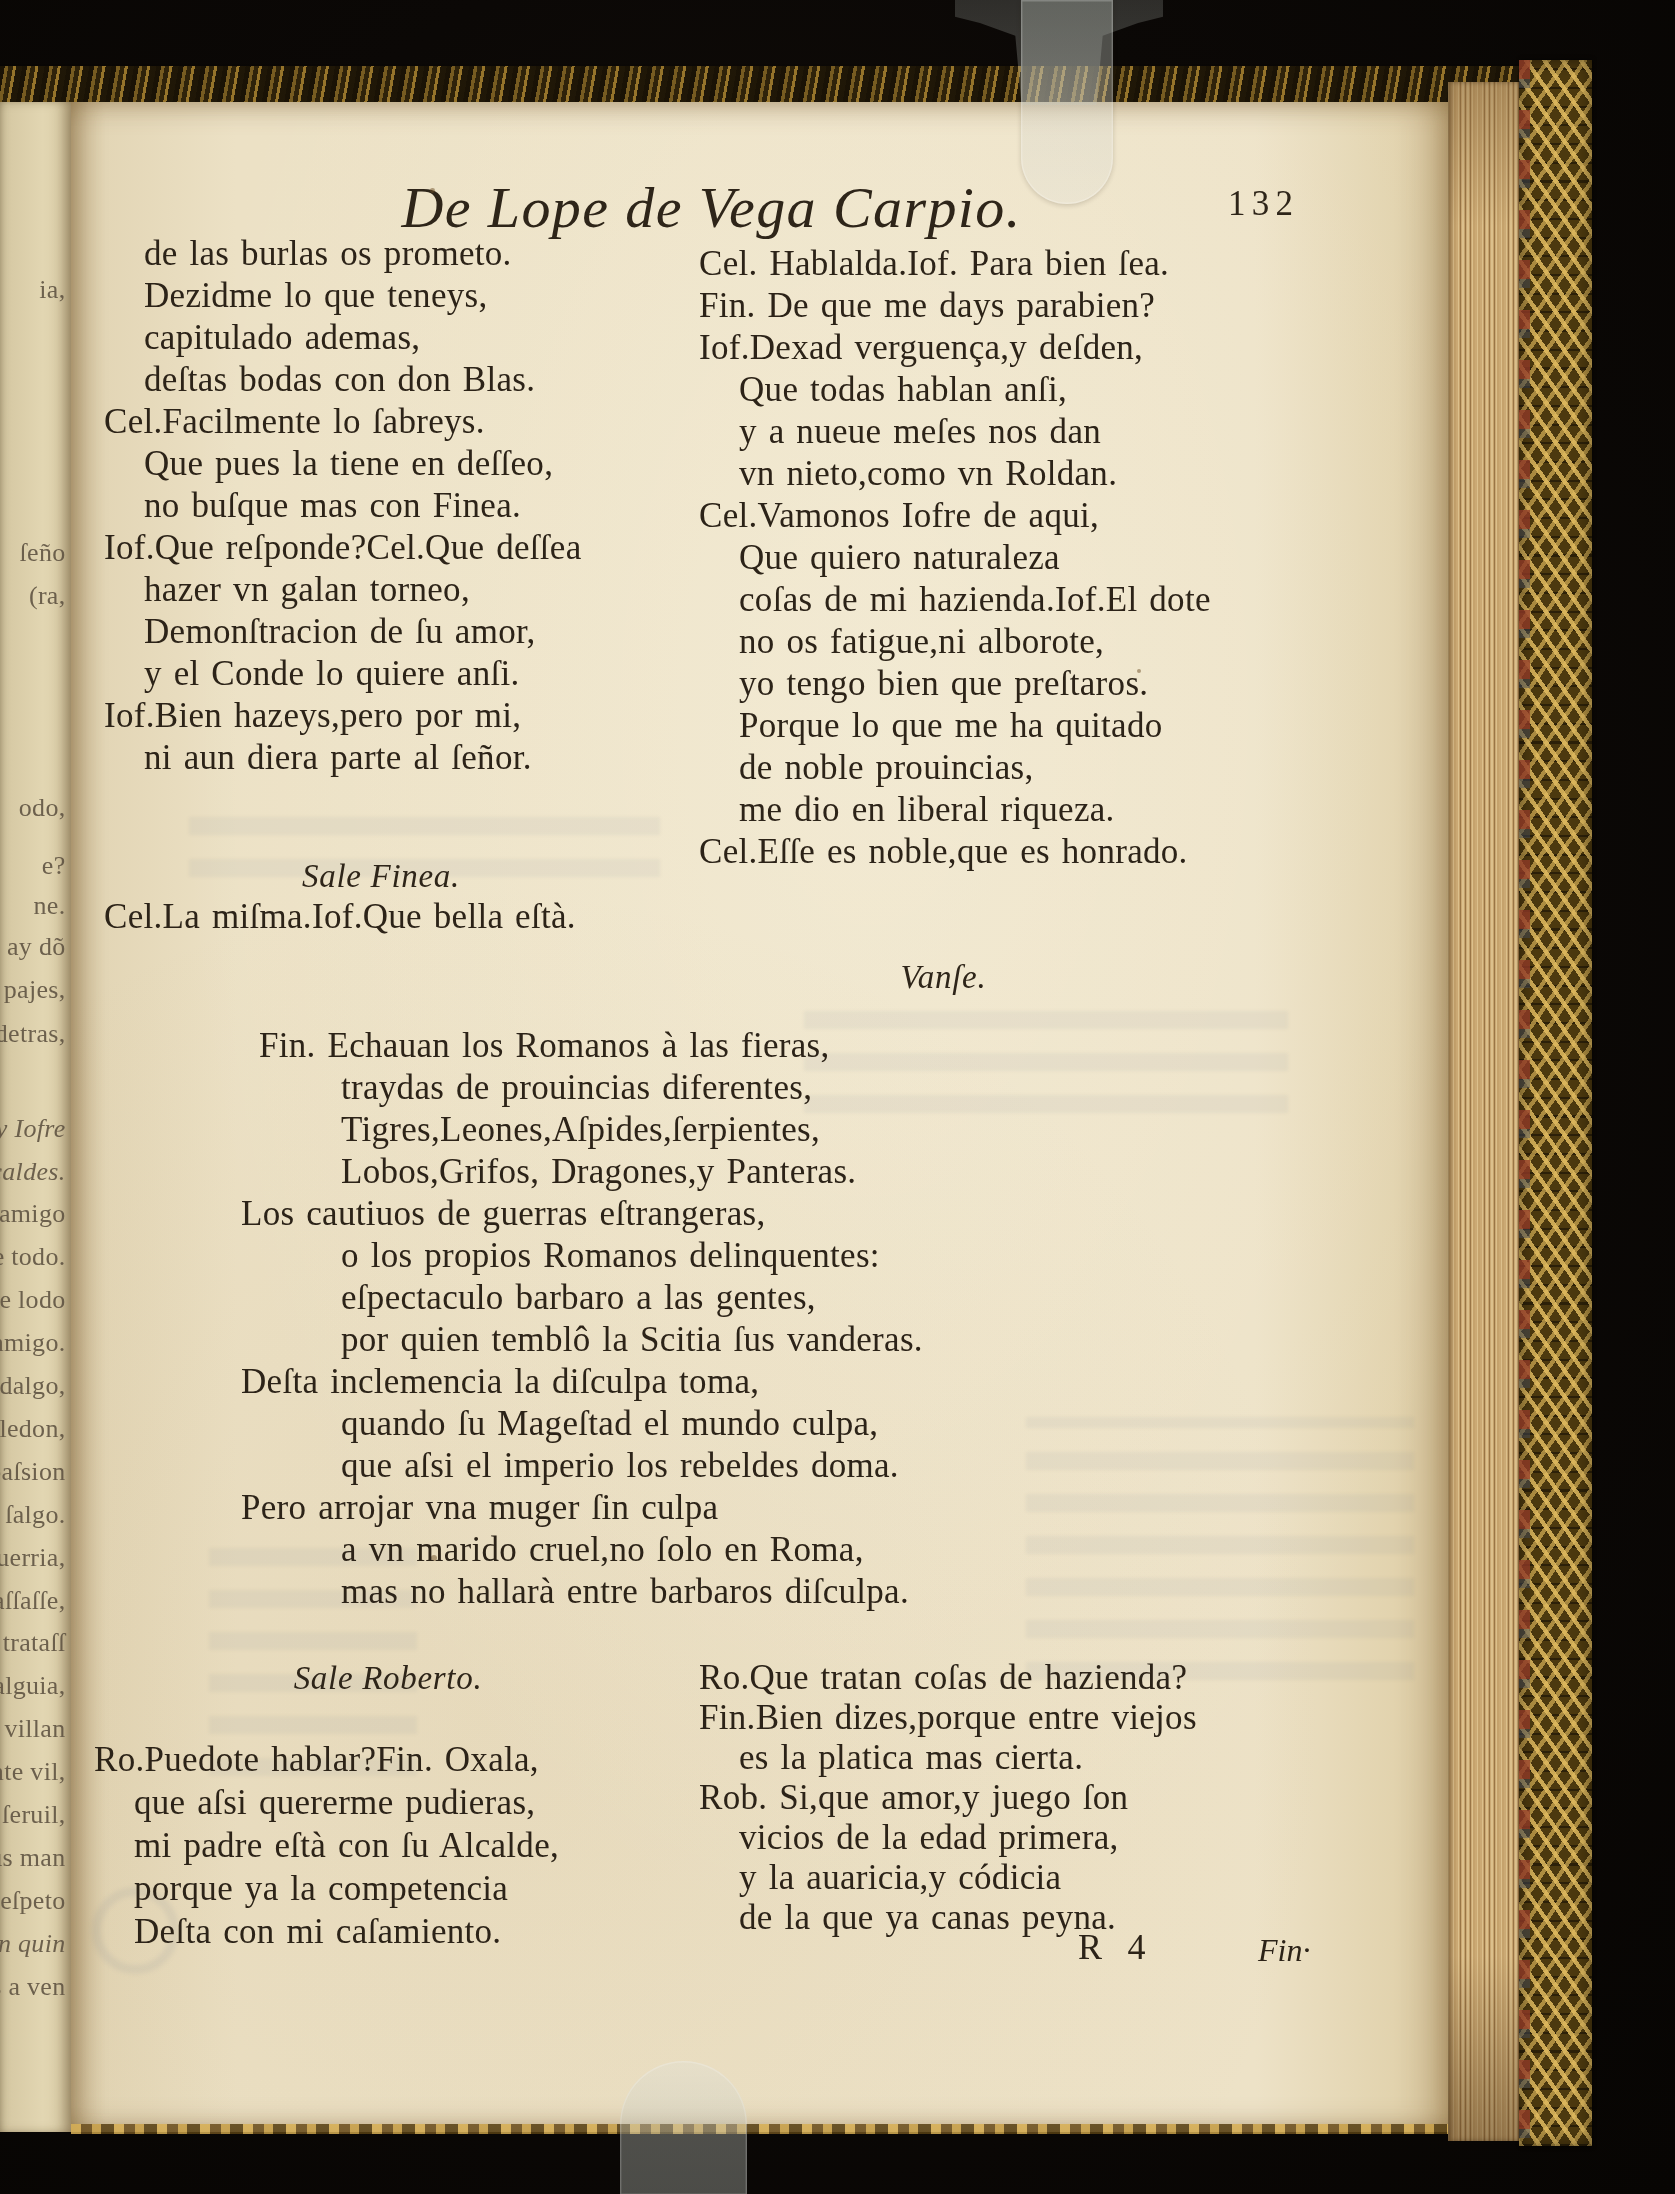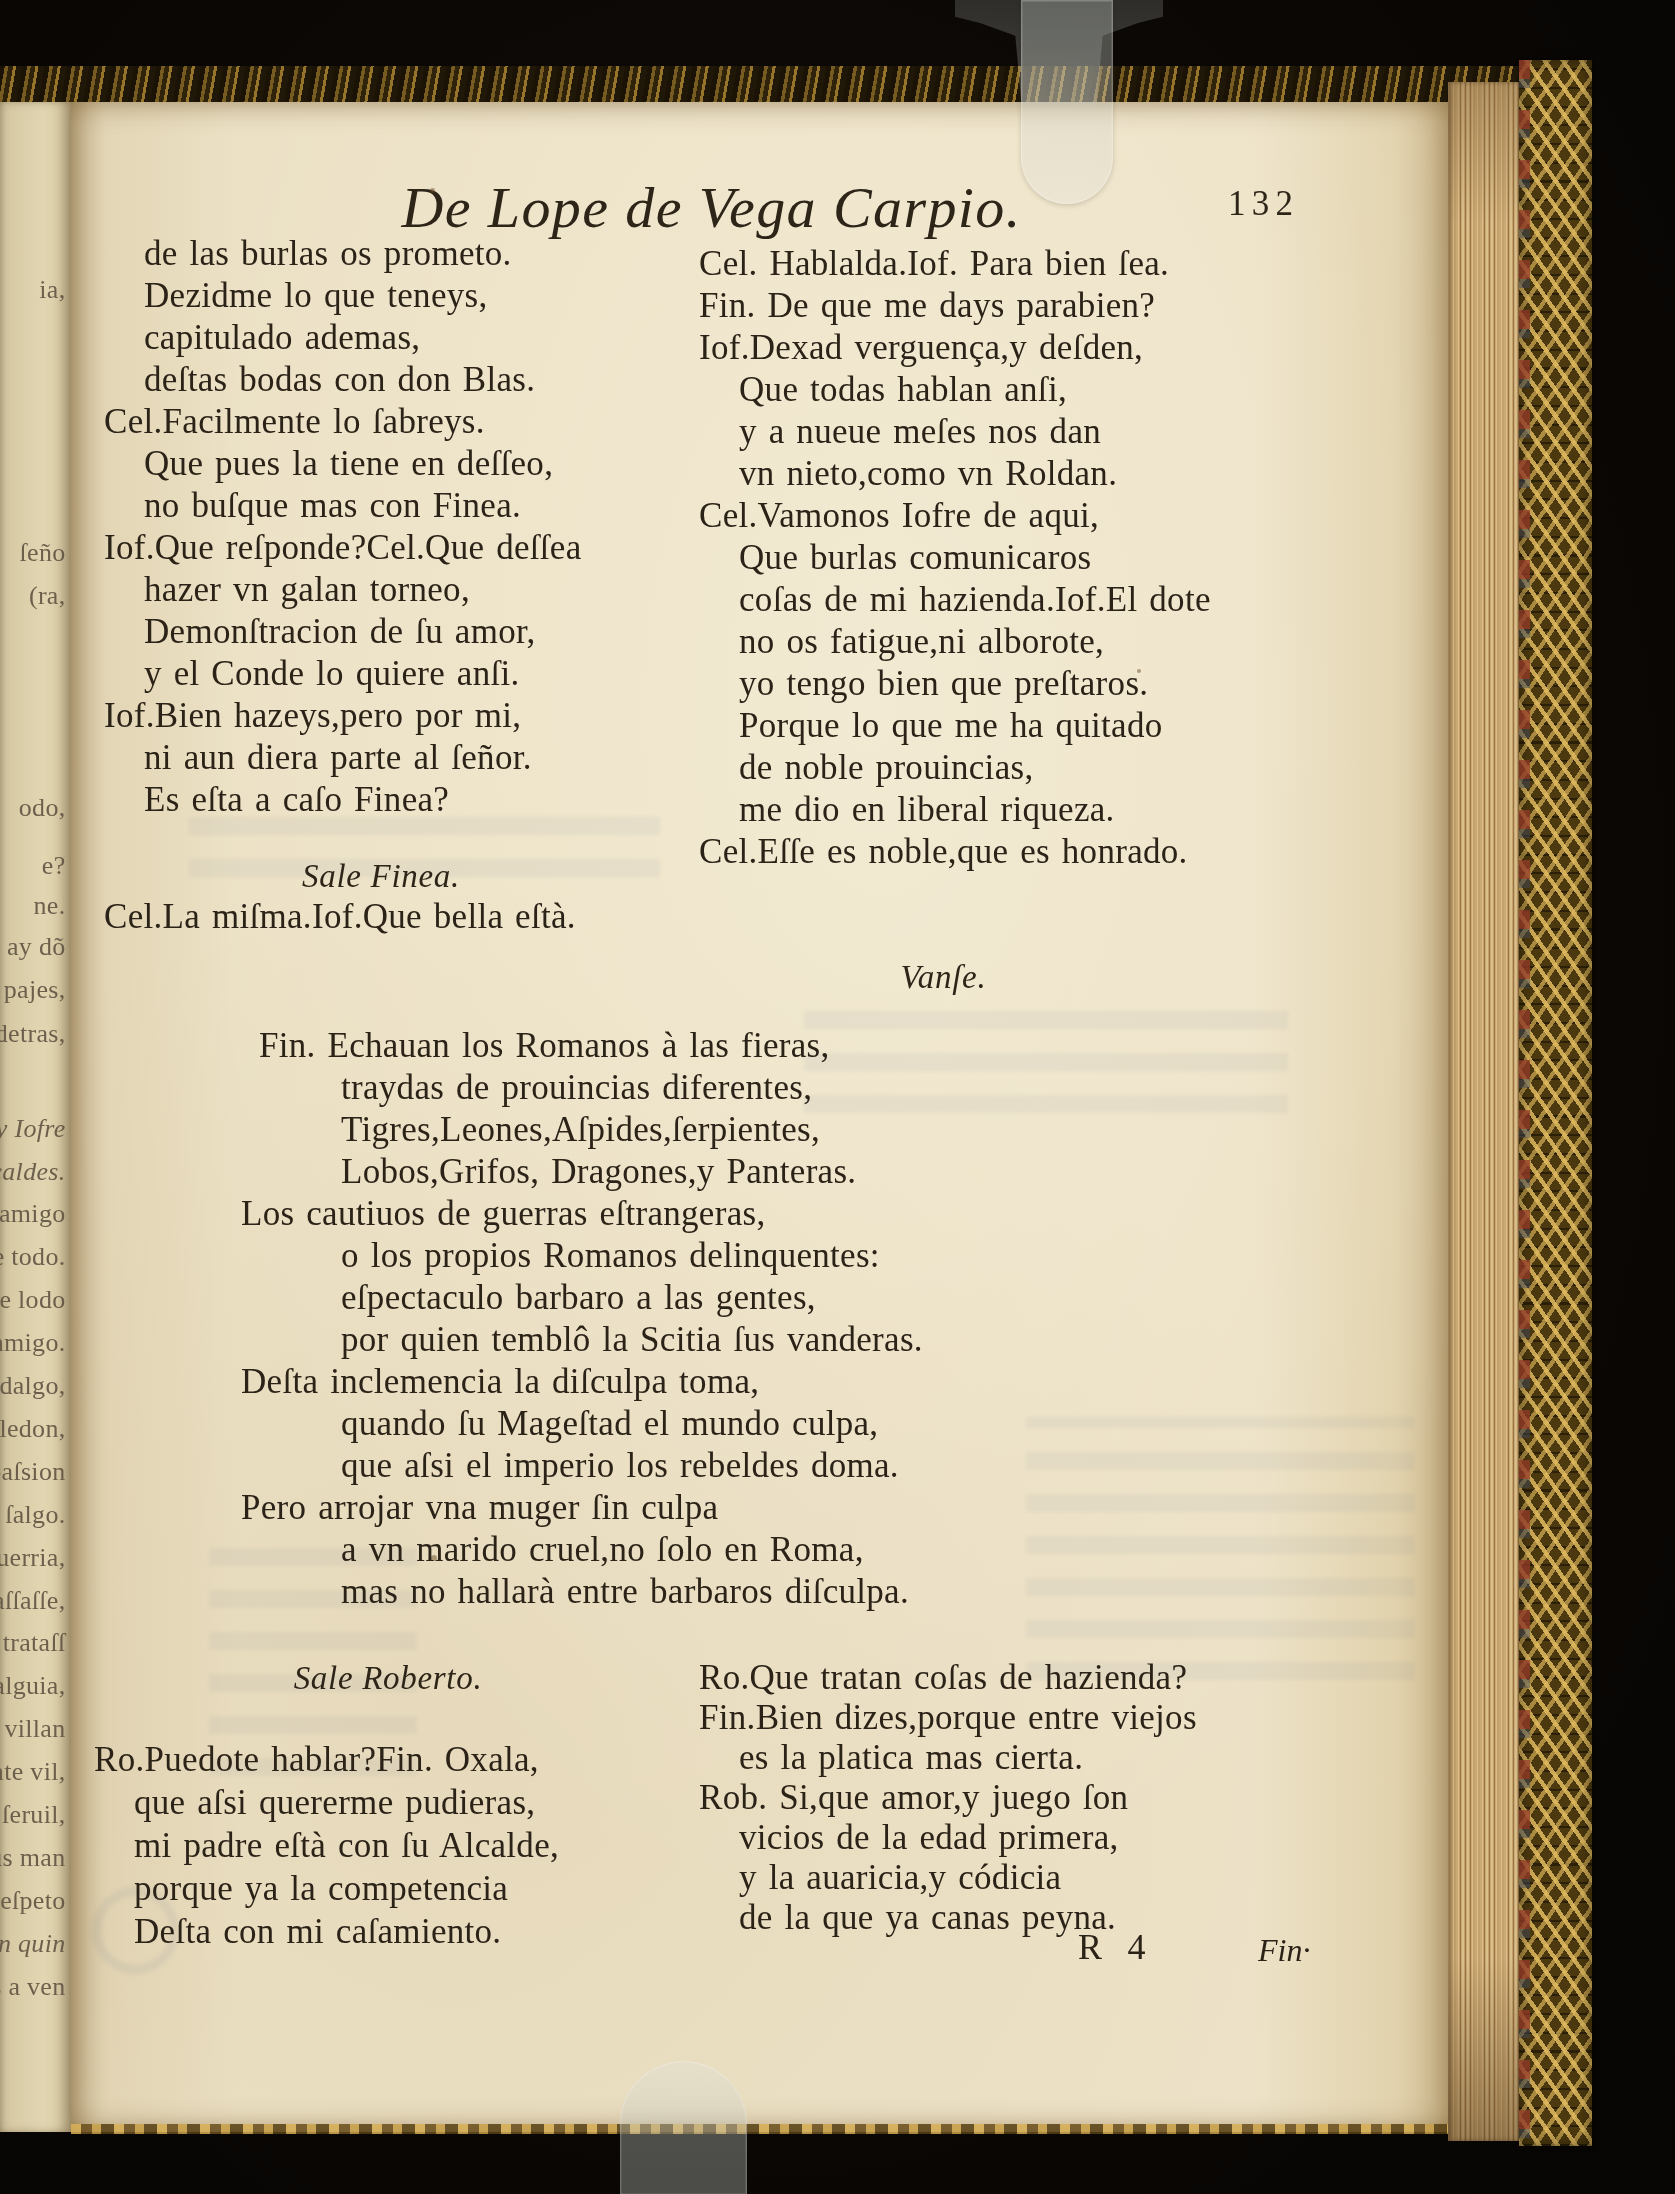--- a/index.html
+++ b/index.html
@@ -182,36 +182,35 @@
         <div class="line ind1"><span class="ro">deſtas bodas con don Blas.</span></div>
         <div class="line ind0"><span class="it">Cel.</span><span class="ro">Facilmente lo ſabreys.</span></div>
         <div class="line ind1"><span class="ro">Que pues la tiene en deſſeo,</span></div>
         <div class="line ind1"><span class="ro">no buſque mas con Finea.</span></div>
         <div class="line ind0"><span class="it">Iof.</span><span class="ro">Que reſponde?</span><span class="it">Cel.</span><span class="ro">Que deſſea</span></div>
         <div class="line ind1"><span class="ro">hazer vn galan torneo,</span></div>
         <div class="line ind1"><span class="ro">Demonſtracion de ſu amor,</span></div>
         <div class="line ind1"><span class="ro">y el Conde lo quiere anſi.</span></div>
         <div class="line ind0"><span class="it">Iof.</span><span class="ro">Bien hazeys,pero por mi,</span></div>
         <div class="line ind1"><span class="ro">ni aun diera parte al ſeñor.</span></div>
-        <div class="line ind1"><span class="ro">Es eſta a caſo Finea?</span></div>
       </div>
     <div class="stage" style="left:151px;top:756px;width:318px;">Sale Finea.</div>
     <div class="col" id="col-left-b" style="left:33px;top:794px;width:623px;">
         <div class="line ind0"><span class="it">Cel.</span><span class="ro">La miſma.</span><span class="it">Iof.</span><span class="ro">Que bella eſtà.</span></div>
       </div>
 
     <div class="col" id="col-right" style="left:628px;top:141px;width:657px;">
         <div class="line ind0"><span class="it">Cel.</span><span class="ro"> Hablalda.</span><span class="it">Iof.</span><span class="ro"> Para bien ſea.</span></div>
         <div class="line ind0"><span class="it">Fin.</span><span class="ro"> De que me days parabien?</span></div>
         <div class="line ind0"><span class="it">Iof.</span><span class="ro">Dexad verguença,y deſden,</span></div>
         <div class="line ind1"><span class="ro">Que todas hablan anſi,</span></div>
         <div class="line ind1"><span class="ro">y a nueue meſes nos dan</span></div>
         <div class="line ind1"><span class="ro">vn nieto,como vn Roldan.</span></div>
         <div class="line ind0"><span class="it">Cel.</span><span class="ro">Vamonos Iofre de aqui,</span></div>
-        <div class="line ind1"><span class="ro">Que burlas comunicaros</span></div>
+        <div class="line ind1"><span class="ro">Que quiero naturaleza</span></div>
         <div class="line ind1"><span class="ro">coſas de mi hazienda.</span><span class="it">Iof.</span><span class="ro">El dote</span></div>
         <div class="line ind1"><span class="ro">no os fatigue,ni alborote,</span></div>
         <div class="line ind1"><span class="ro">yo tengo bien que preſtaros.</span></div>
         <div class="line ind1"><span class="ro">Porque lo que me ha quitado</span></div>
         <div class="line ind1"><span class="ro">de noble prouincias,</span></div>
         <div class="line ind1"><span class="ro">me dio en liberal riqueza.</span></div>
         <div class="line ind0"><span class="it">Cel.</span><span class="ro">Eſſe es noble,que es honrado.</span></div>
       </div>
     <div class="stage" style="left:727px;top:857px;width:291px;">Vanſe.</div>
 

